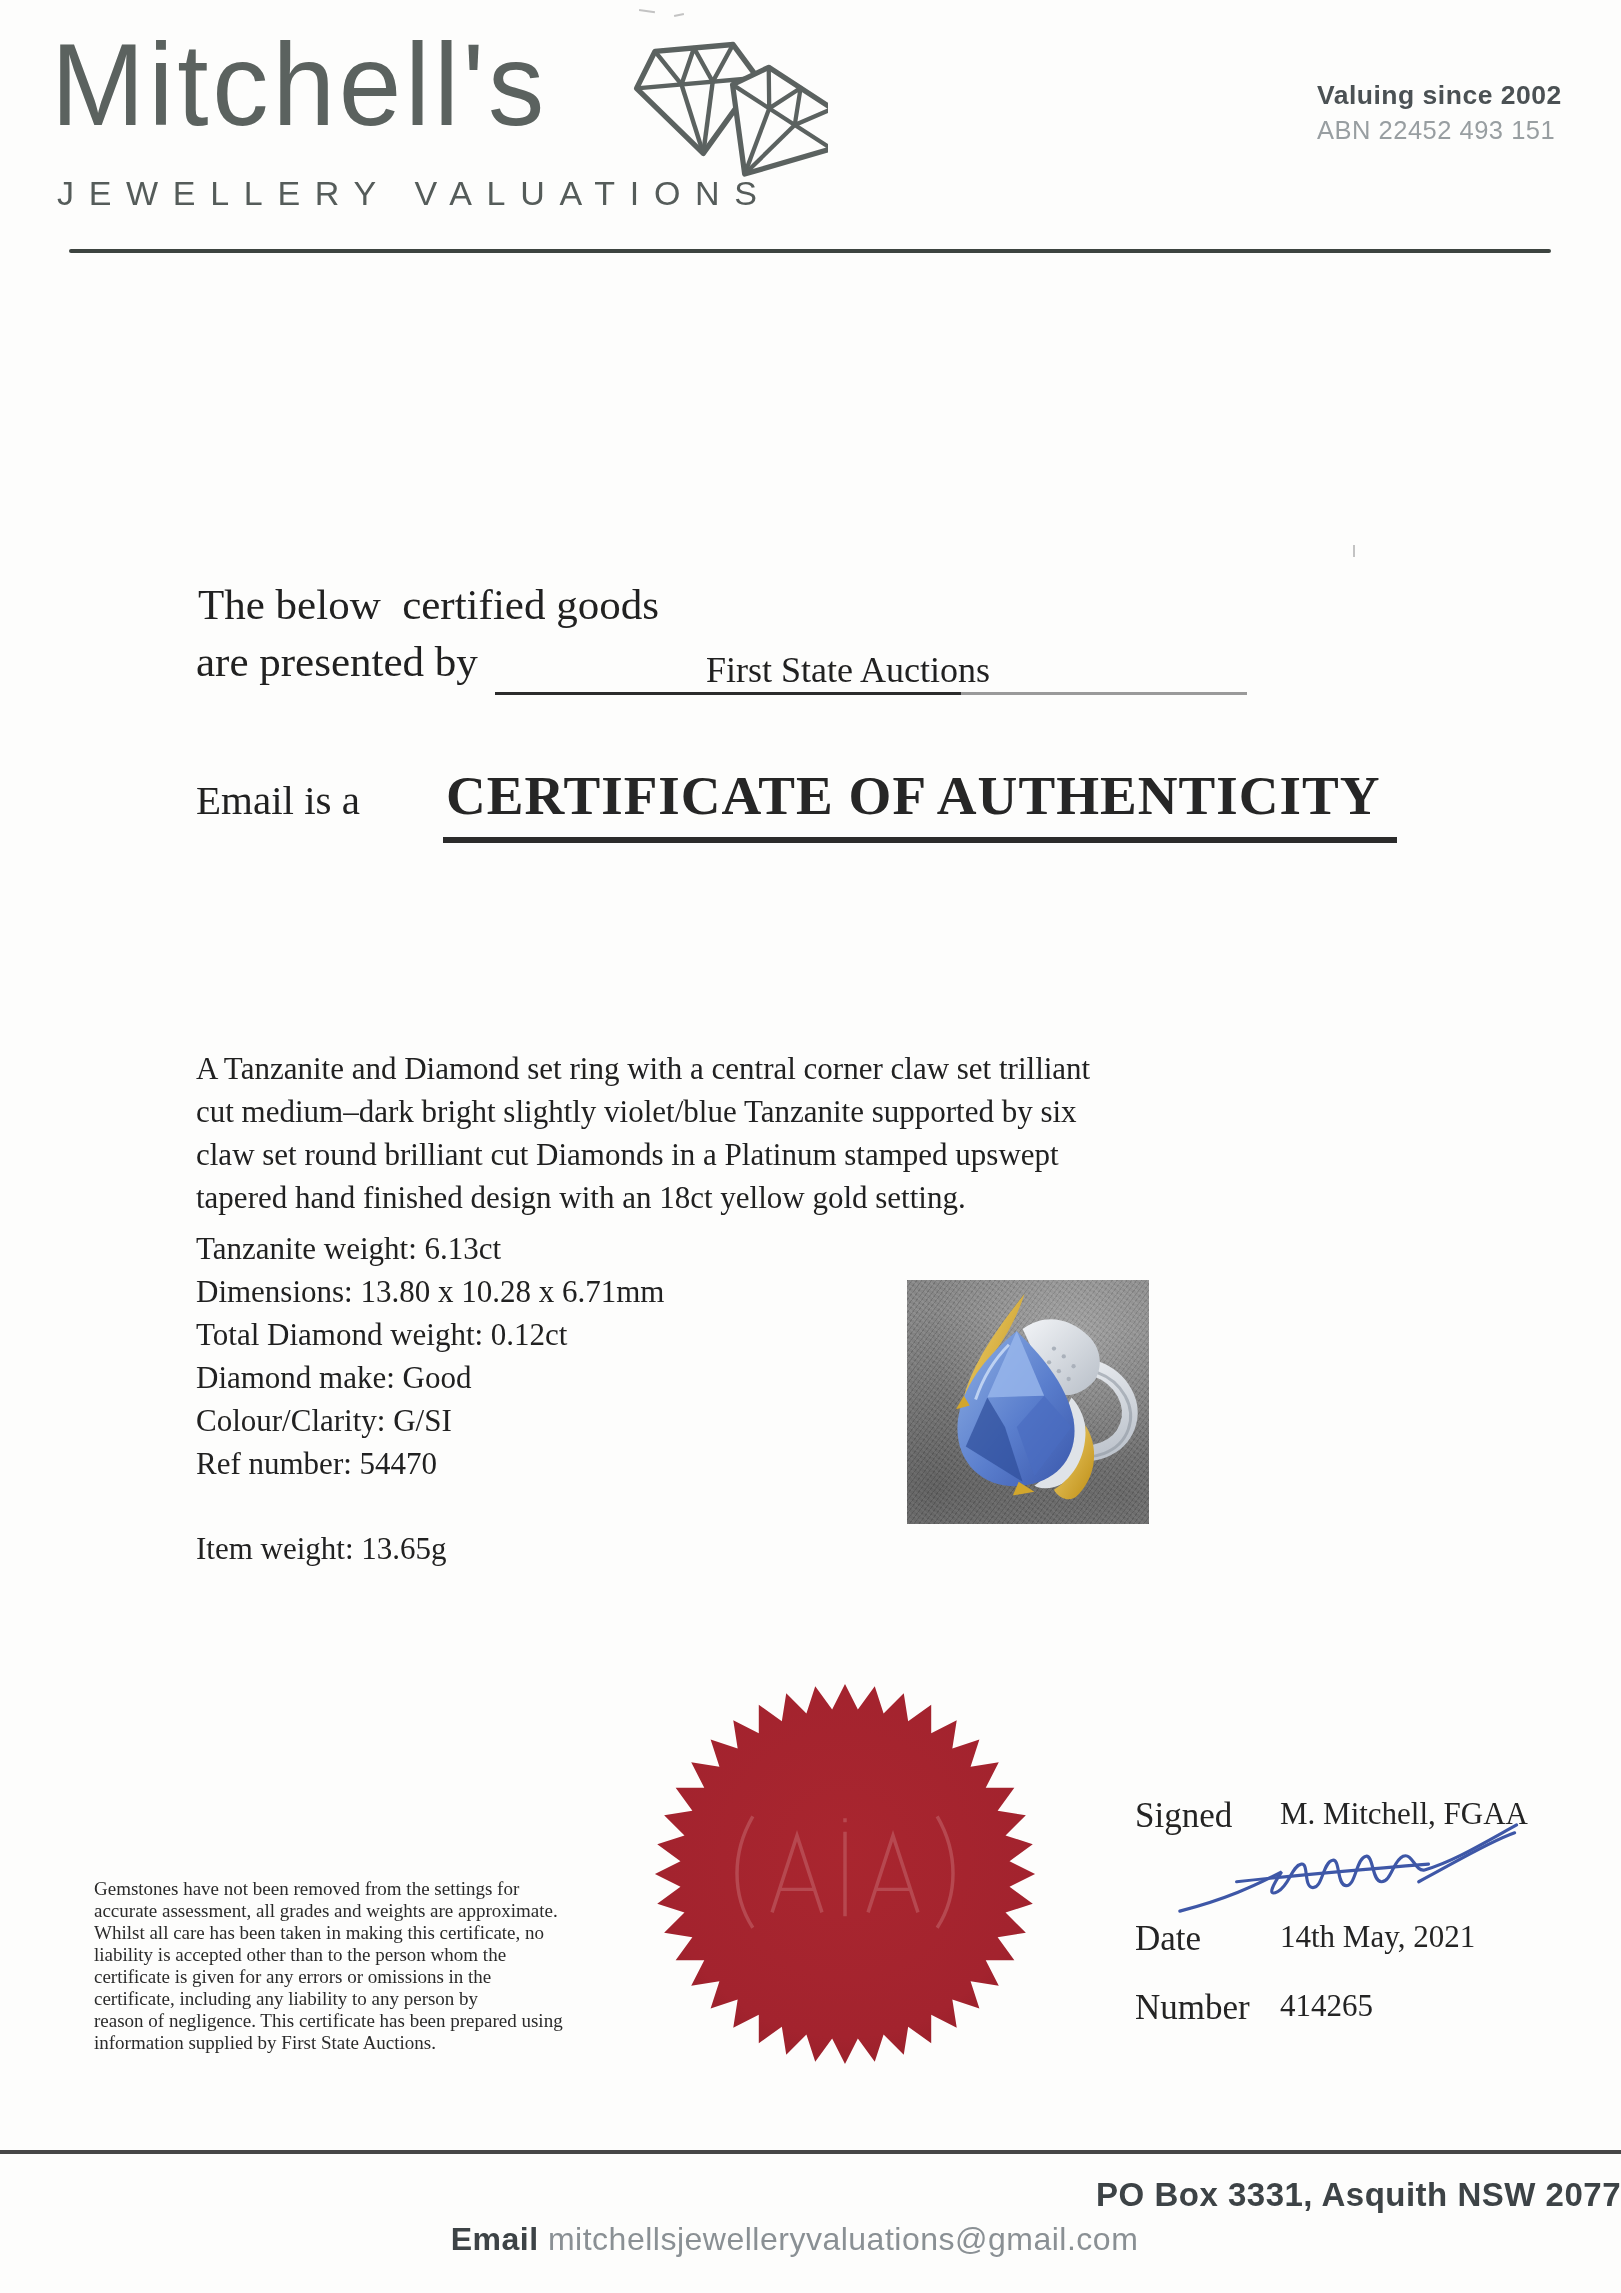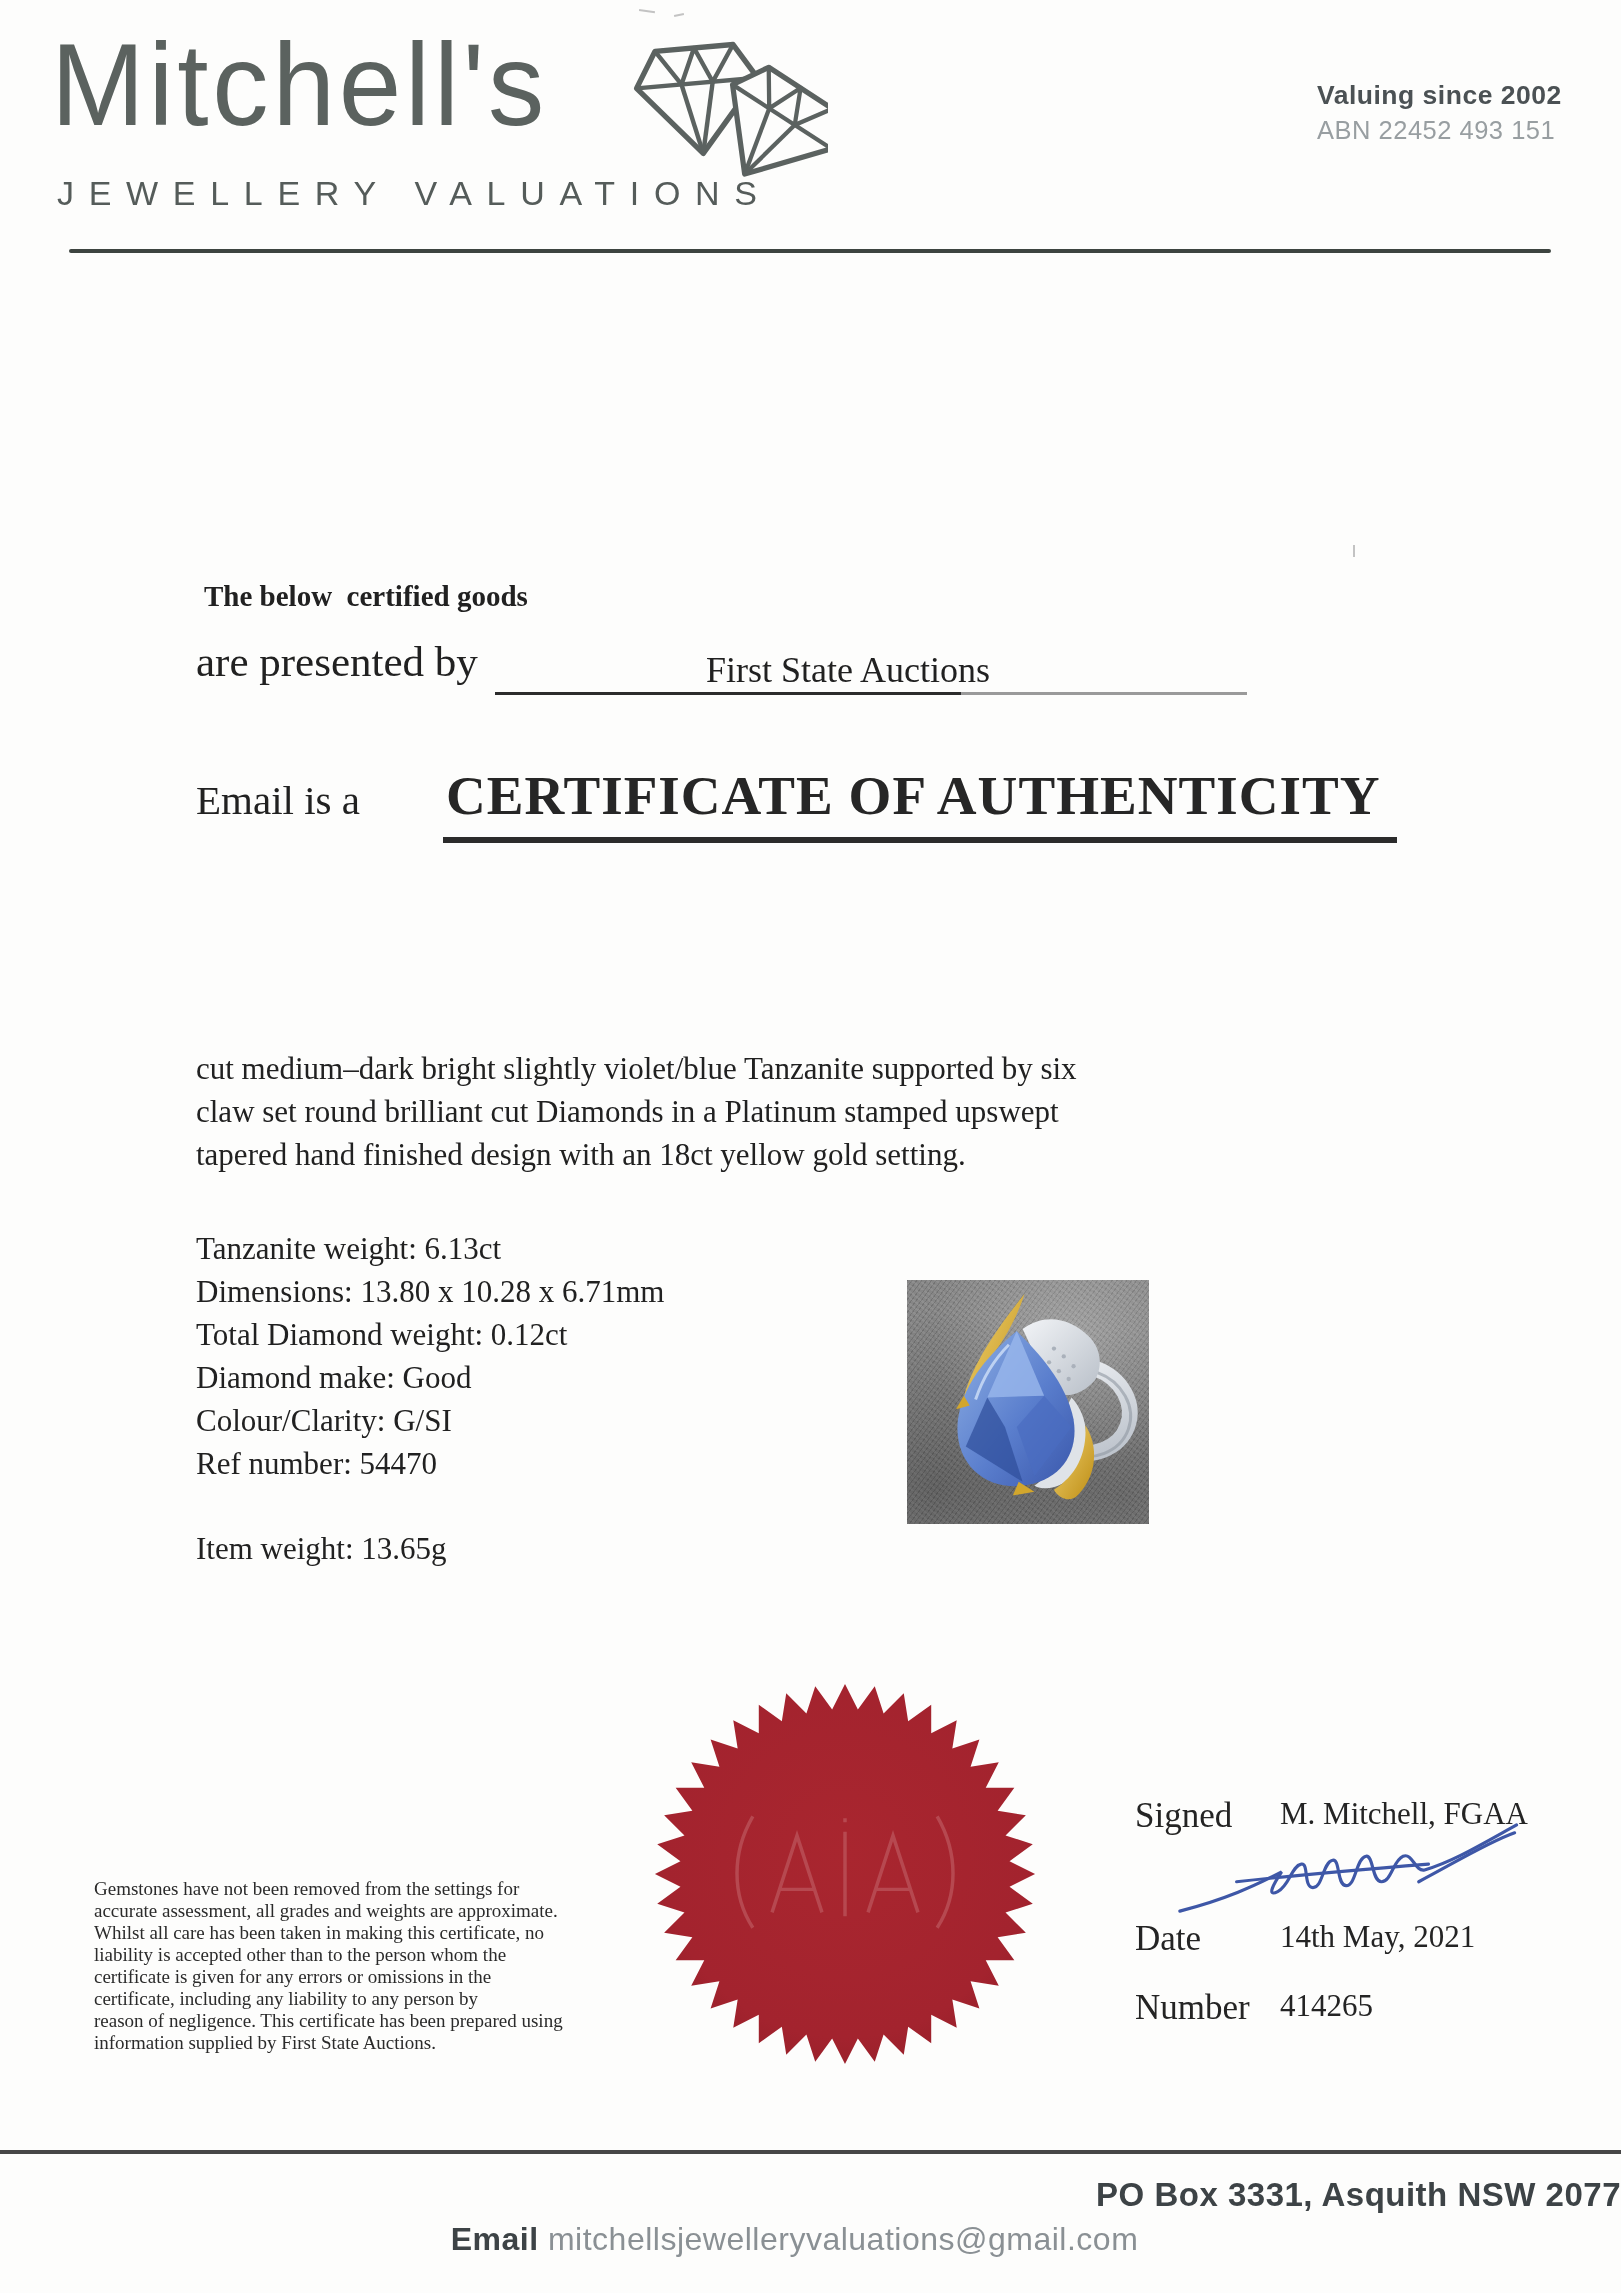--- a/index.html
+++ b/index.html
@@ -34,21 +34,21 @@
   .abn{
     left:1317px;top:116px;
     font-size:25.5px;font-weight:400;color:#989ea1;letter-spacing:0.5px;
   }
   .header-rule{
     left:69px;top:249px;width:1482px;height:3.9px;
     background:#3d4440;border-radius:2px;
   }
 
   
-  .intro1{left:204px;top:580px;font-size:29px;font-weight:bold;}
+  .intro1{left:198px;top:580px;font-size:43px;}
   .intro2{left:196px;top:637px;font-size:43px;}
   .presenter{
     left:495px;top:649px;width:706px;
     font-size:36px;text-align:center;
   }
   .presenter-line{
     left:495px;top:692px;width:752px;height:2.9px;
     background:linear-gradient(to right,#2c2c2c 0 62%,#9a9a9a 62% 100%);
   }
 
@@ -152,20 +152,21 @@
   <div class="abs serif intro1 pre">The below  certified goods</div>
   <div class="abs serif intro2">are presented by</div>
   <div class="abs serif presenter">First State Auctions</div>
   <div class="abs presenter-line"></div>
 
   <div class="abs serif cert-prefix">Email is a</div>
   <div class="abs serif cert-title">CERTIFICATE OF AUTHENTICITY</div>
   <div class="abs cert-underline"></div>
 
   <div class="abs serif description">
+    <div>A Tanzanite and Diamond set ring with a central corner claw set trilliant</div>
     <div>cut medium–dark bright slightly violet/blue Tanzanite supported by six</div>
     <div>claw set round brilliant cut Diamonds in a Platinum stamped upswept</div>
     <div>tapered hand finished design with an 18ct yellow gold setting.</div>
   </div>
 
   <div class="abs serif specs">
     <div>Tanzanite weight: 6.13ct</div>
     <div>Dimensions: 13.80 x 10.28 x 6.71mm</div>
     <div>Total Diamond weight: 0.12ct</div>
     <div>Diamond make: Good</div>

